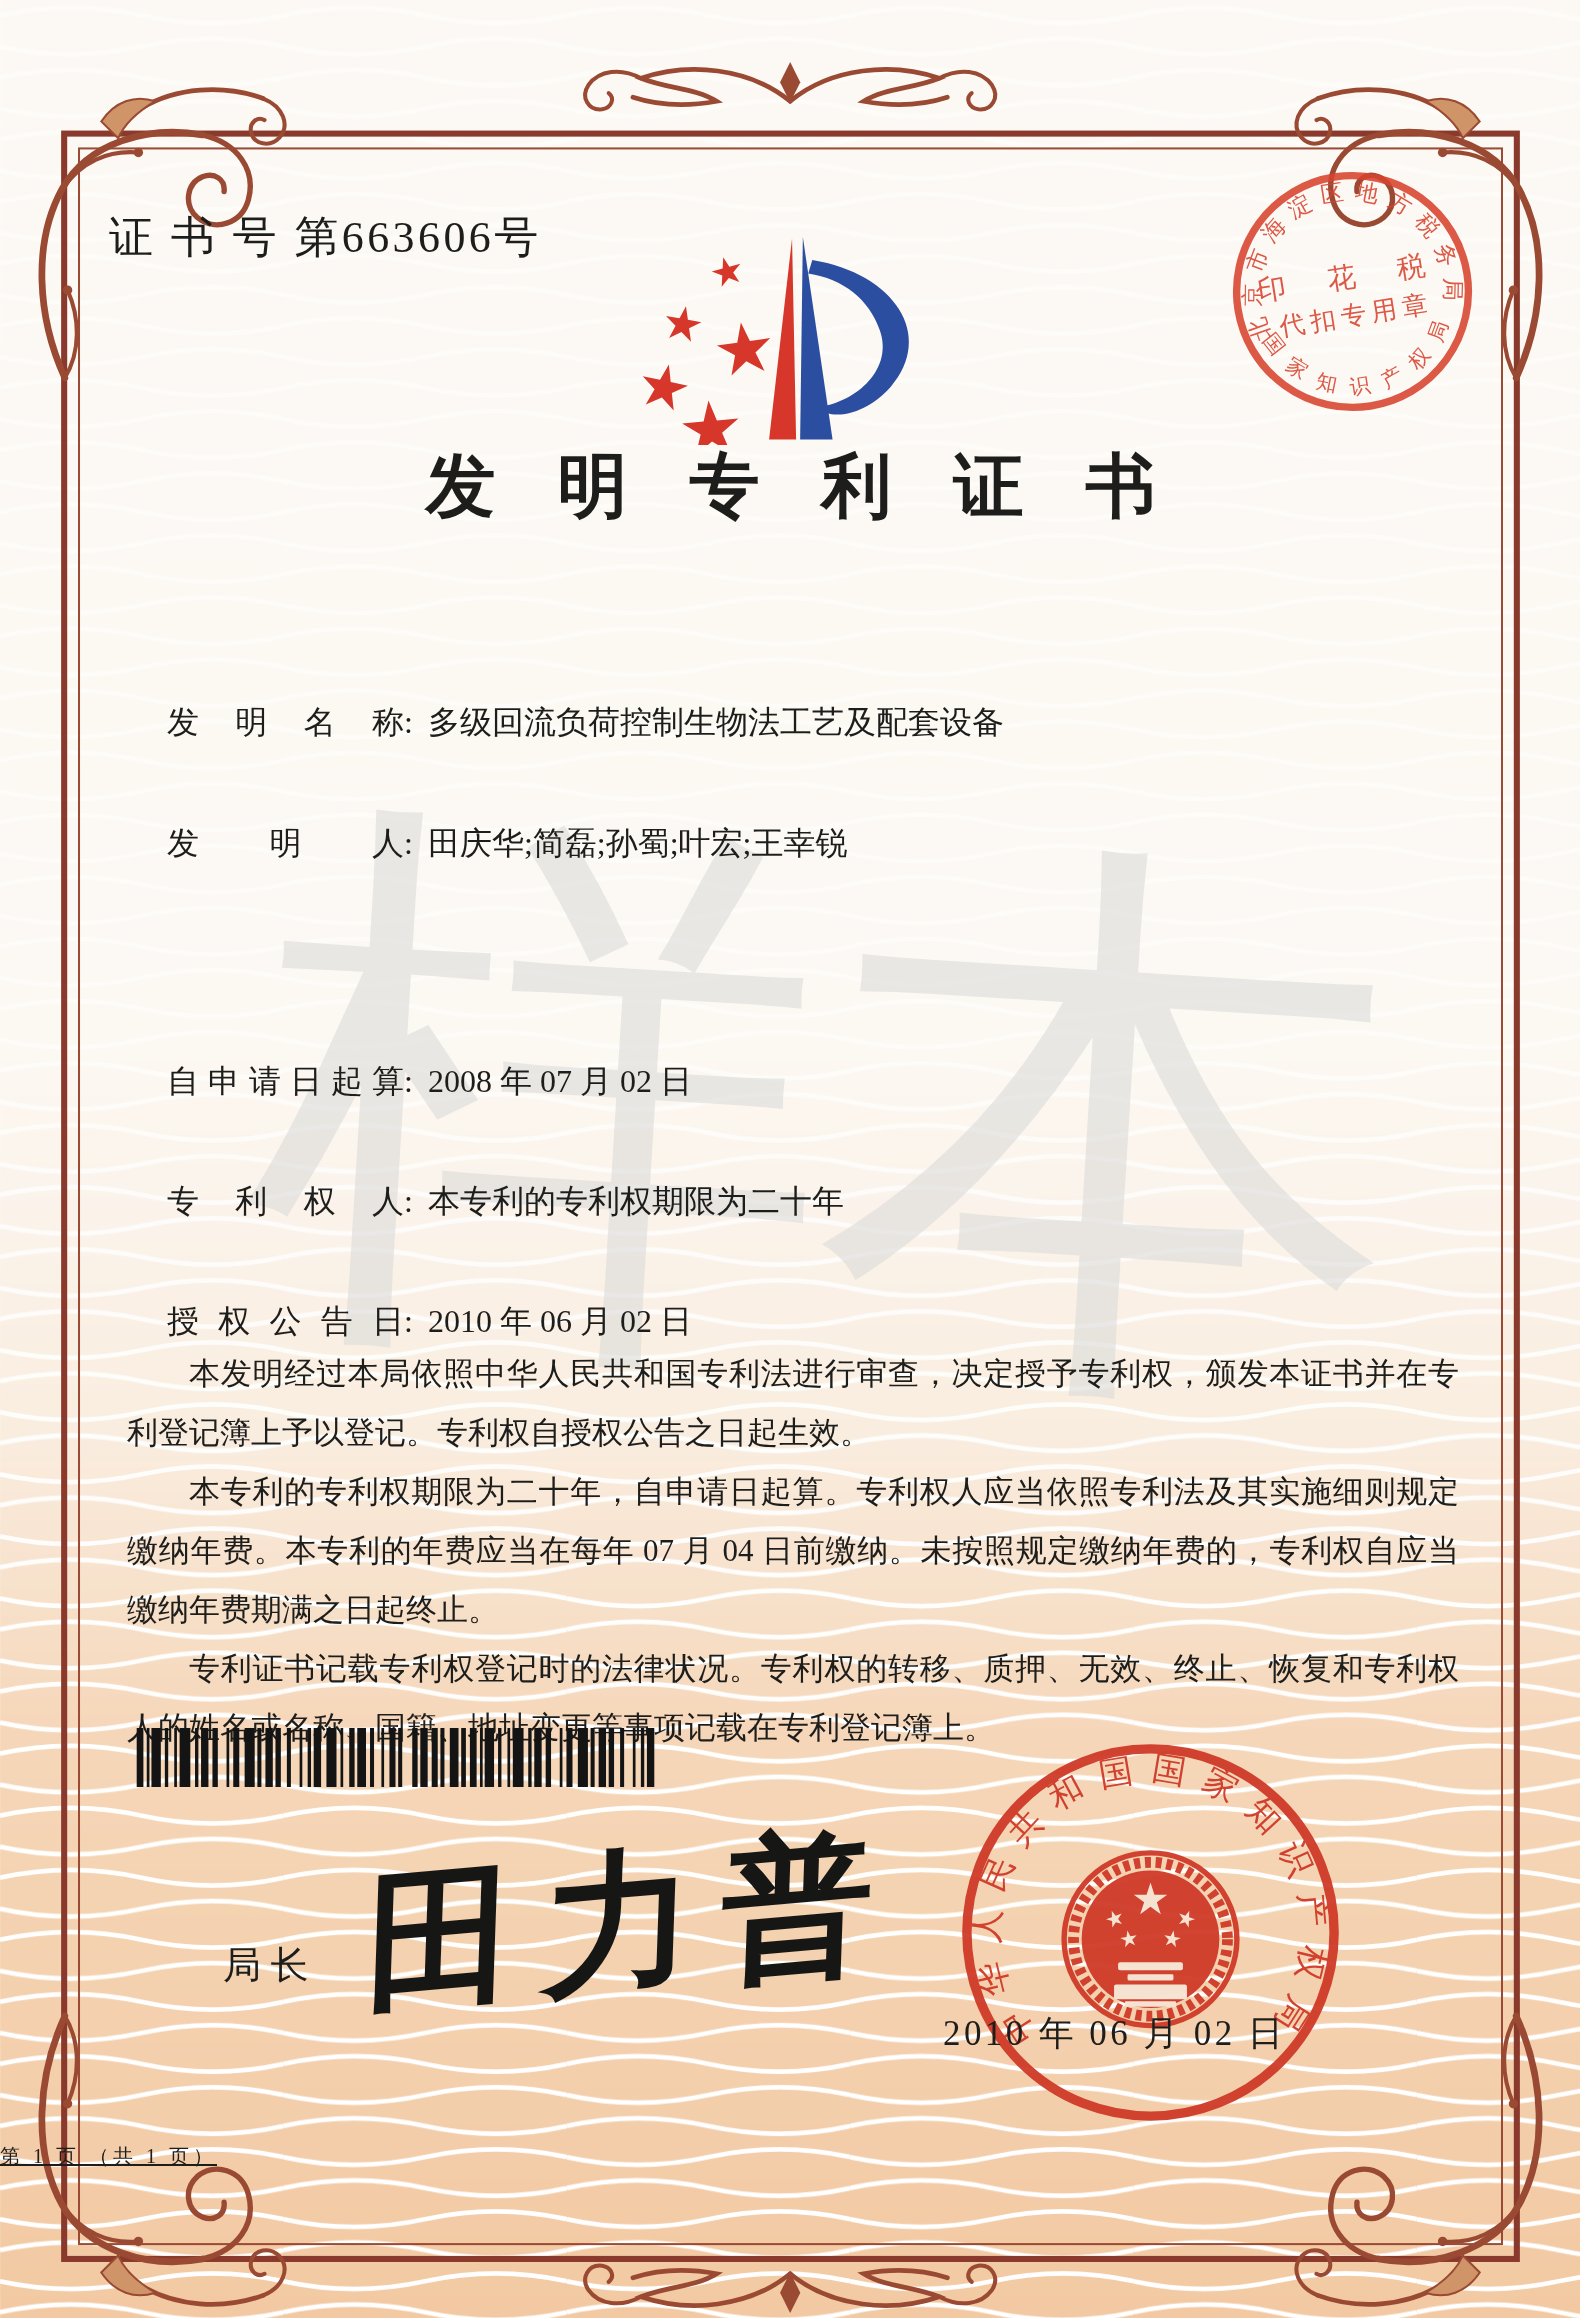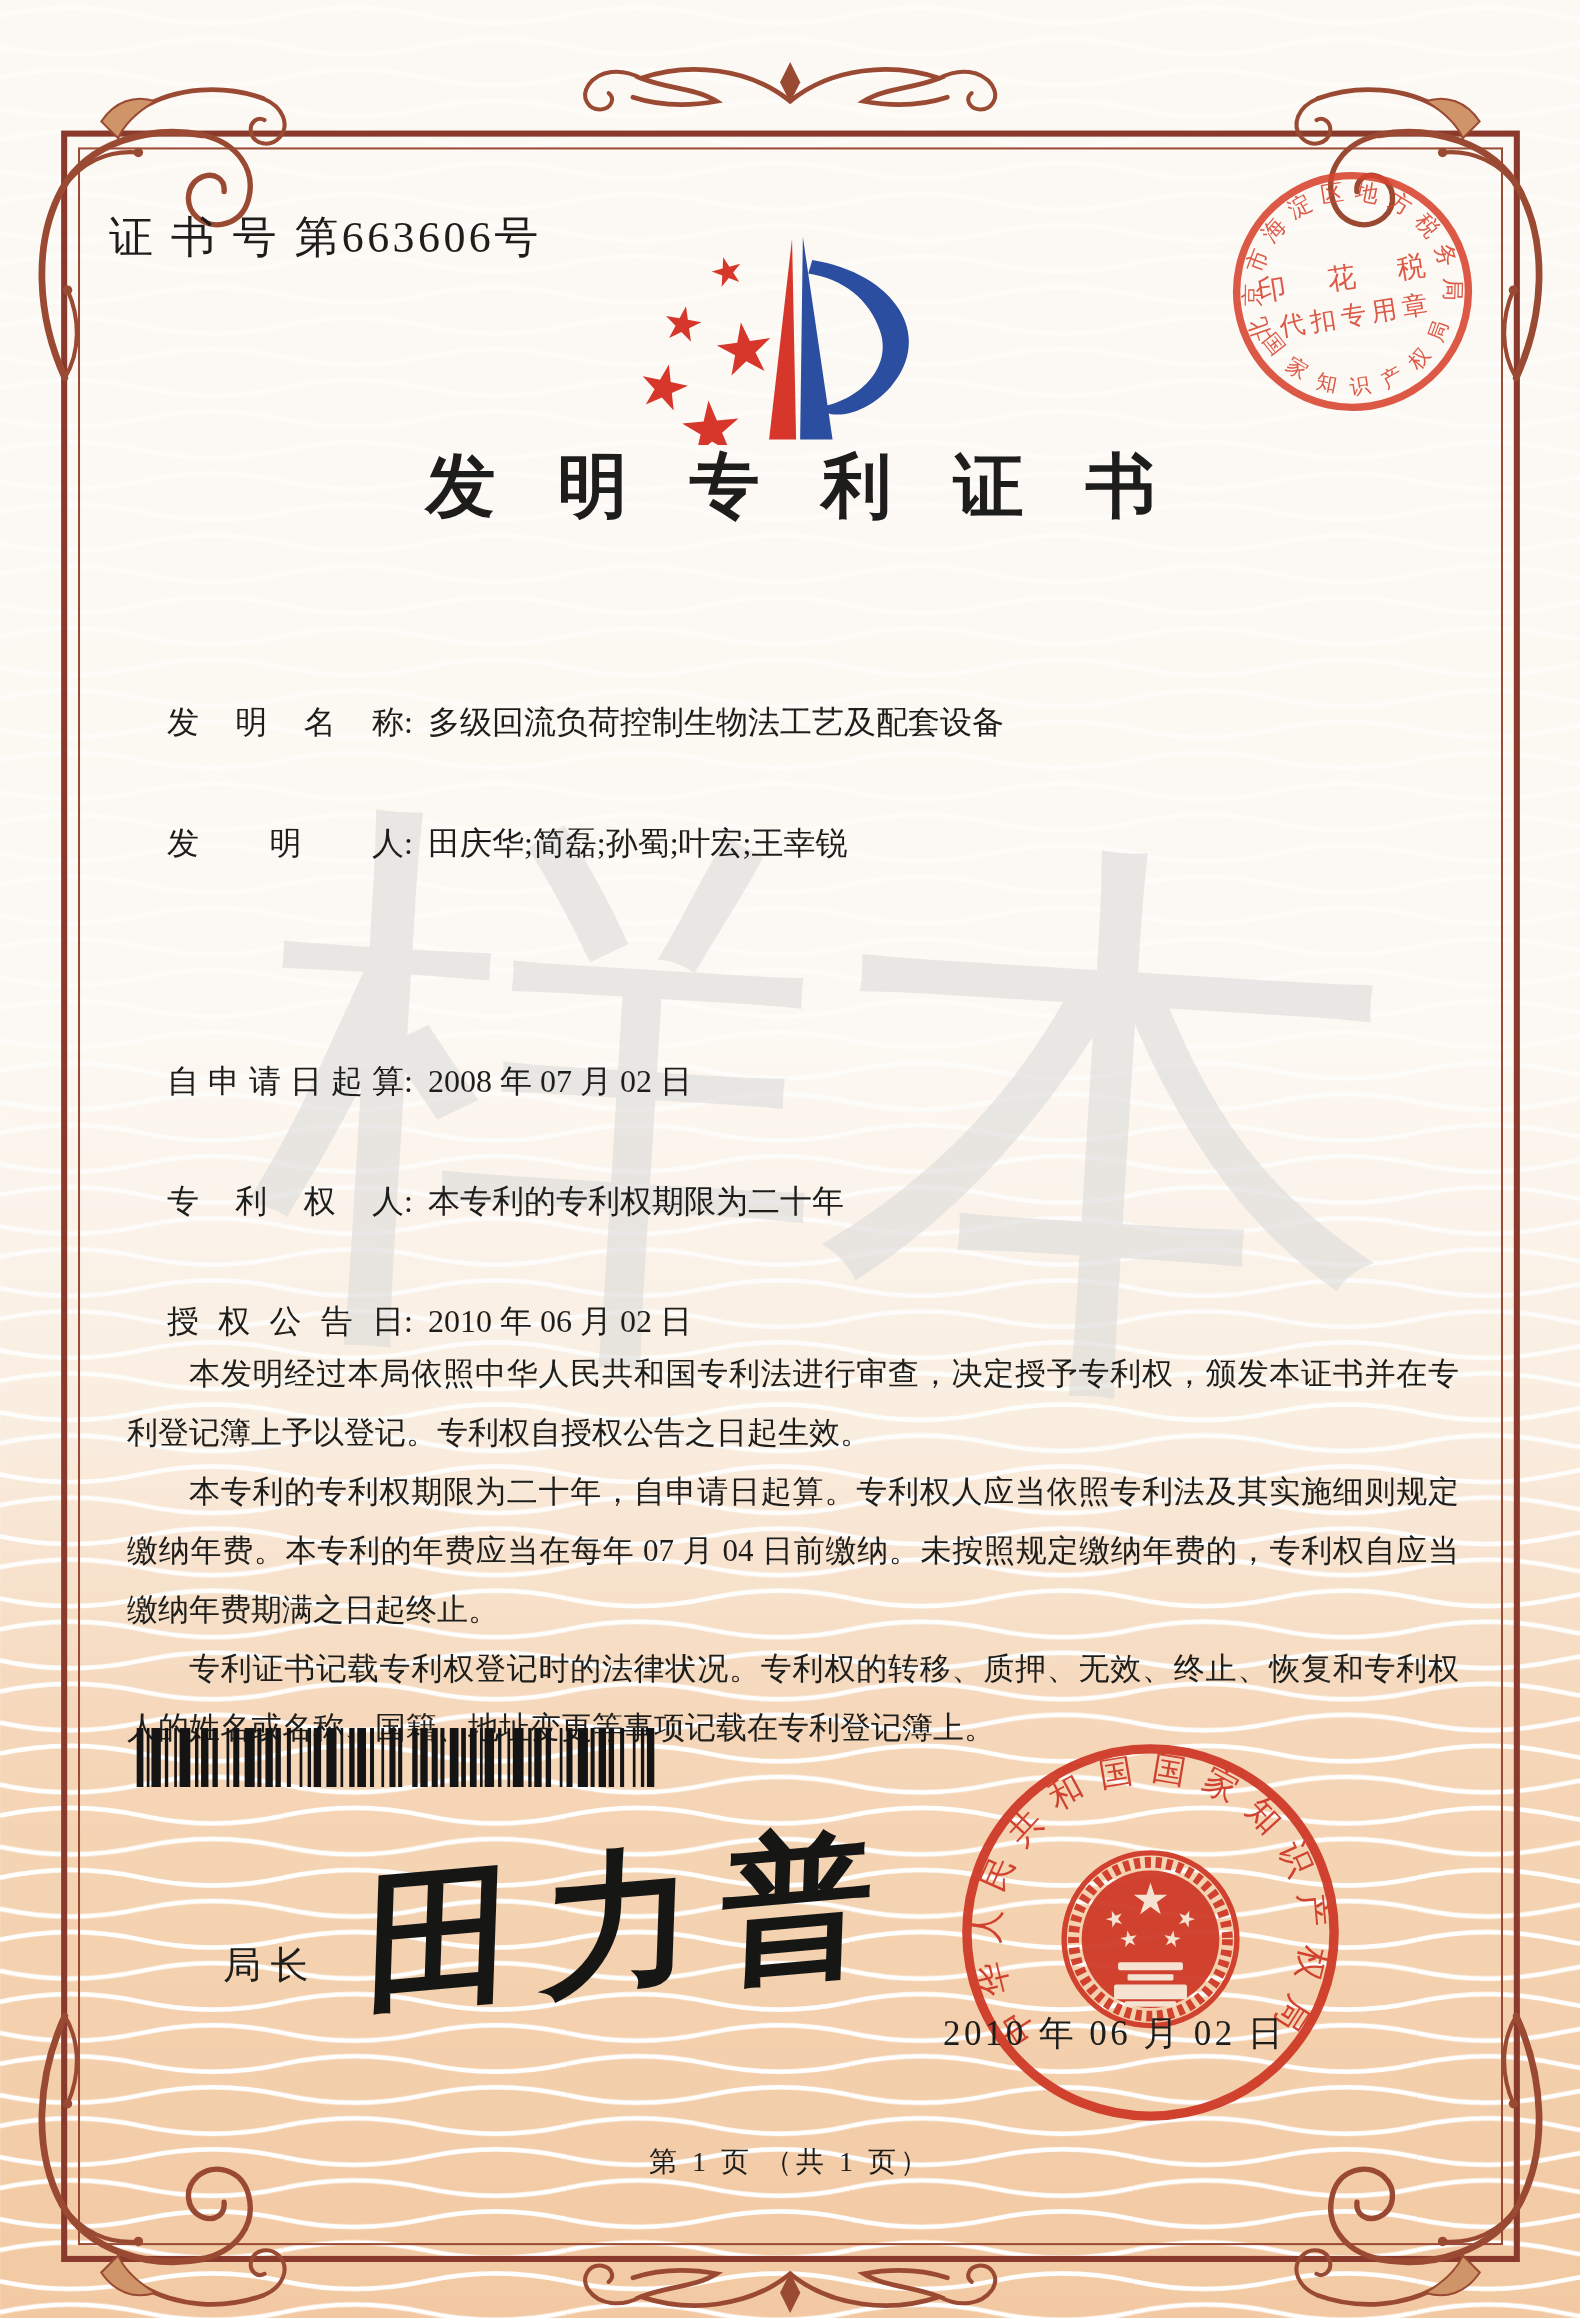--- a/index.html
+++ b/index.html
@@ -40,21 +40,21 @@
   .barcode{position:absolute;left:135px;top:1728px;z-index:4;}
   
   .sig-label{position:absolute;left:223px;top:1940px;z-index:4;font-size:38px;letter-spacing:9.4px;}
   .sig-name{
     position:absolute;left:364px;top:1821px;z-index:4;font-size:152px;font-weight:600;
     letter-spacing:27px;color:#161614;transform:rotate(-5deg) skewX(-7deg);white-space:nowrap;
   }
   
   .seal{position:absolute;left:948px;top:1730px;z-index:3;opacity:.95;}
   .seal-date{position:absolute;left:943px;top:2010px;z-index:4;font-size:35px;letter-spacing:3.4px;white-space:pre;}
-  .footer{position:absolute;left:0;top:2143px;width:100%;z-index:4;text-align:center;font-size:28px;letter-spacing:4px;}
+  .footer{position:absolute;left:0;top:2143px;width:100%;z-index:4;font-size:20px;letter-spacing:4px;text-decoration:underline;}
   svg text{font-family:"Liberation Serif","DejaVu Serif",serif;}
 </style>
 </head>
 <body>
 
 <div class="page">
 
   <svg class="layer" width="1581" height="2319" style="z-index:0" viewBox="0 0 2343 3437">
     <defs>
       <pattern id="wv" width="420" height="92" patternUnits="userSpaceOnUse">

